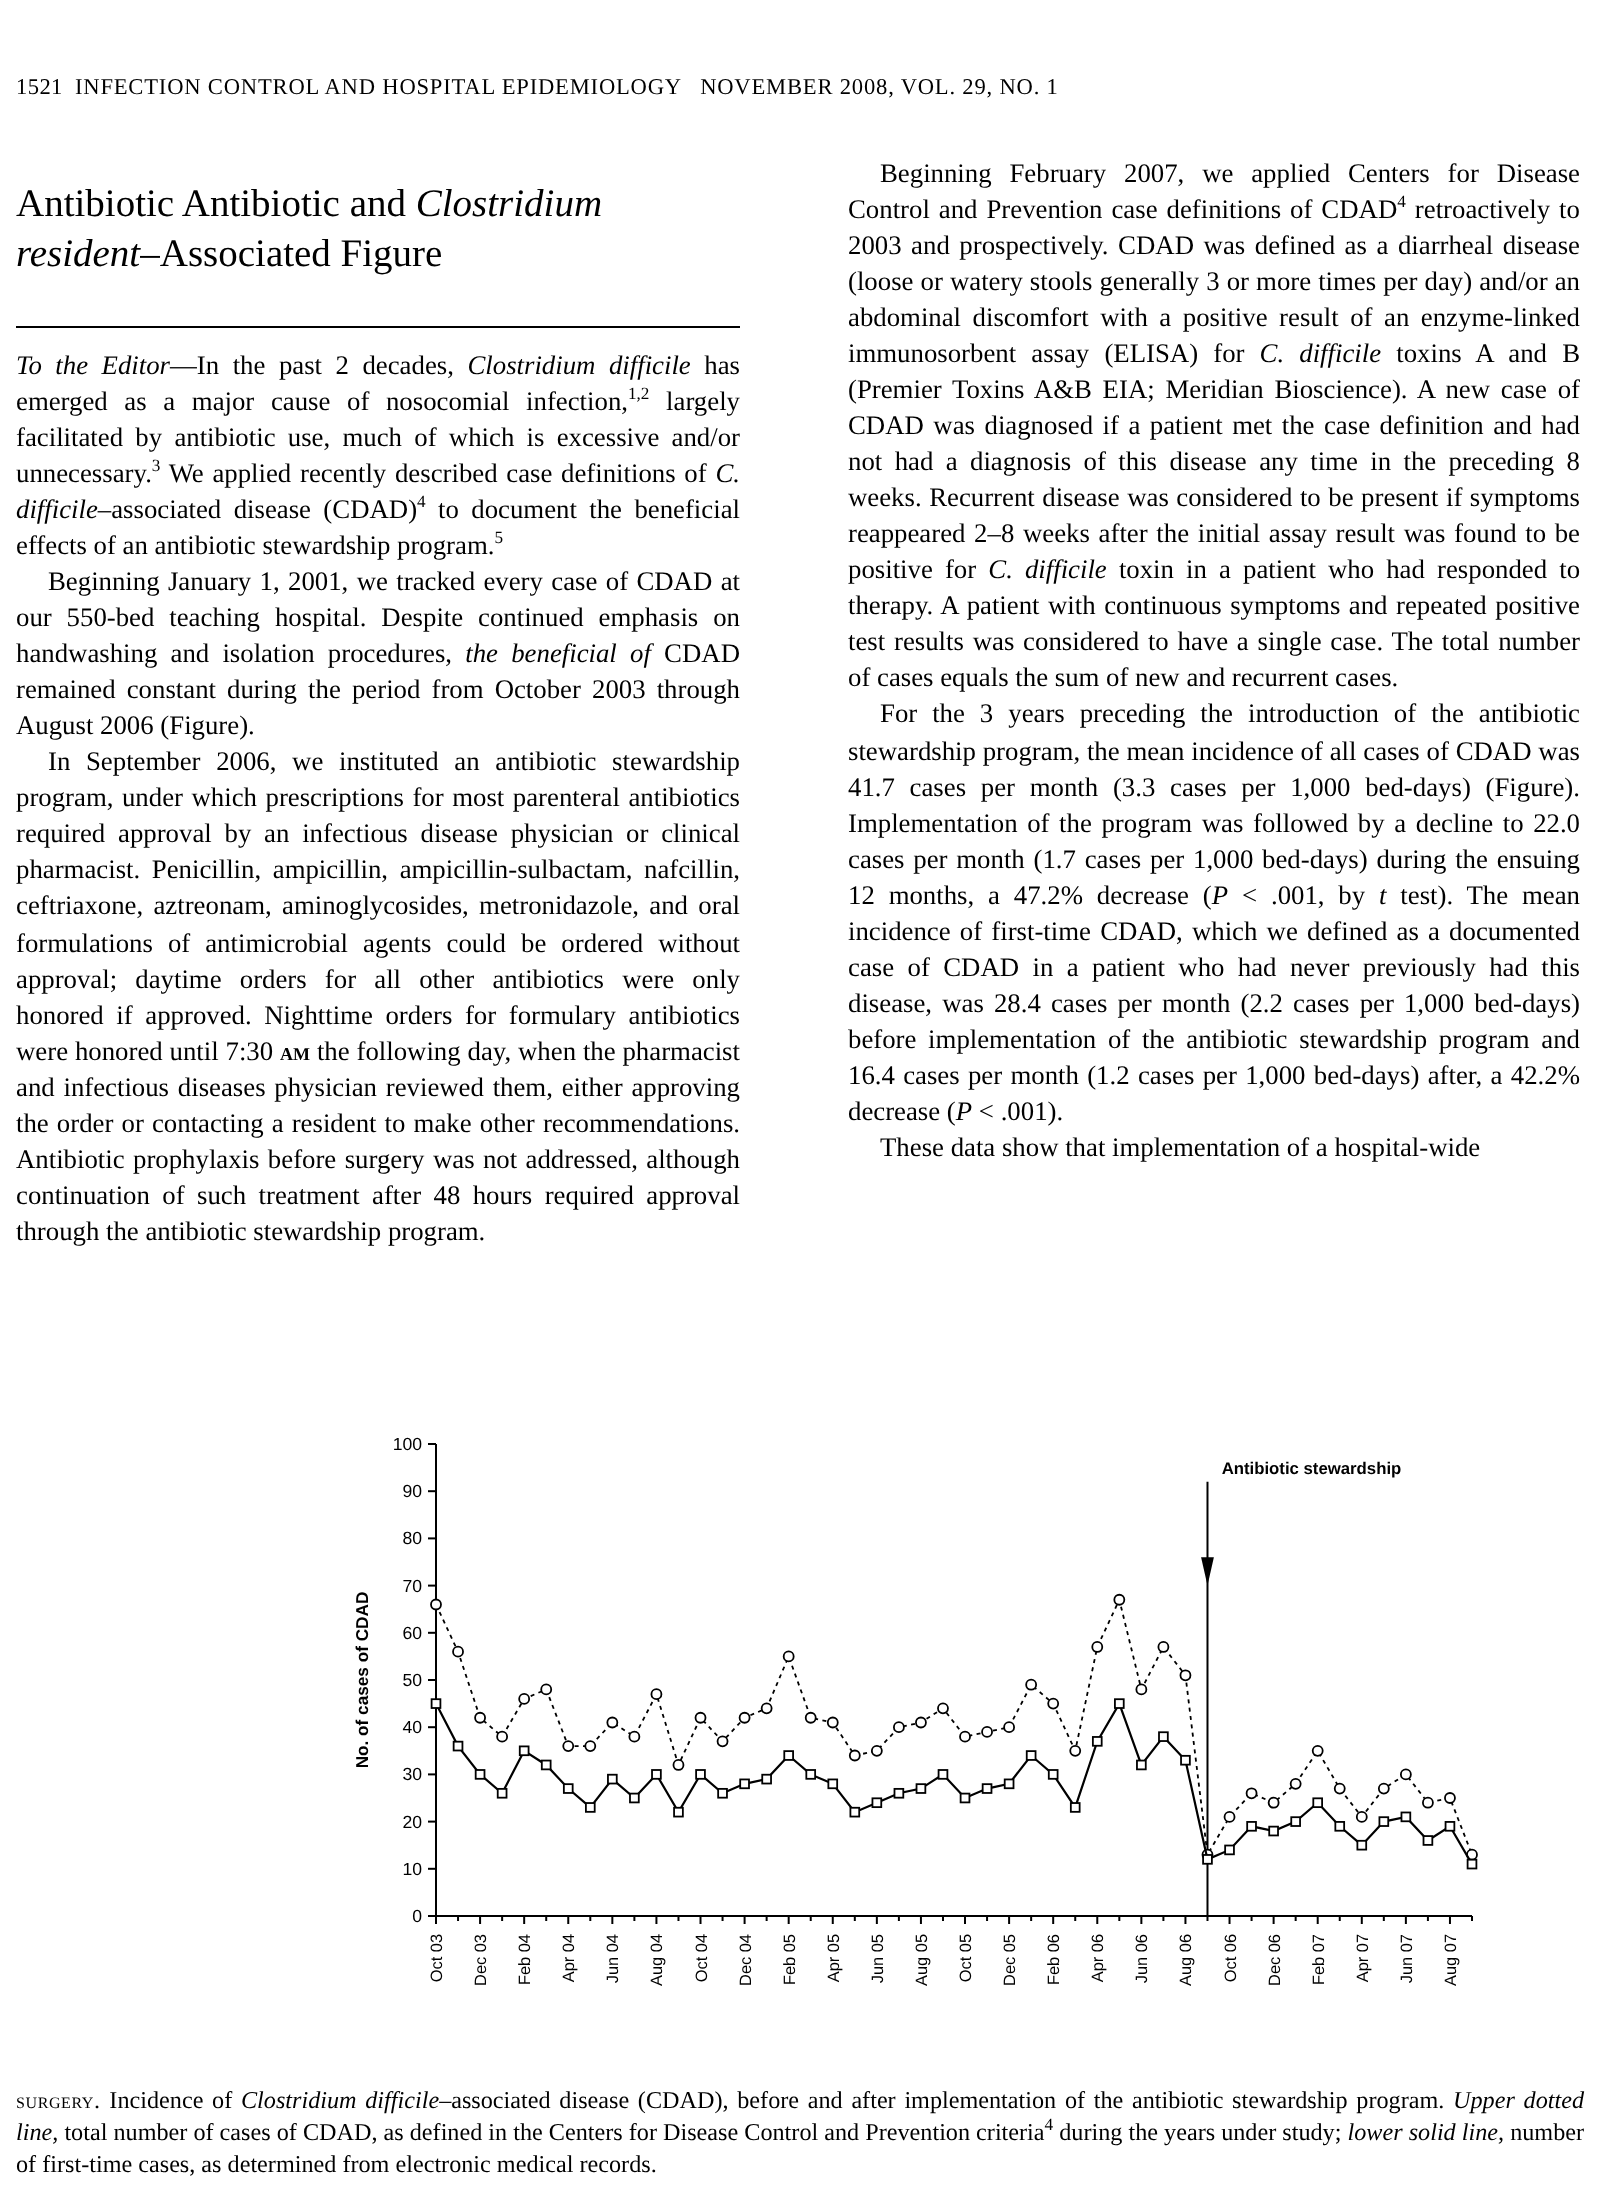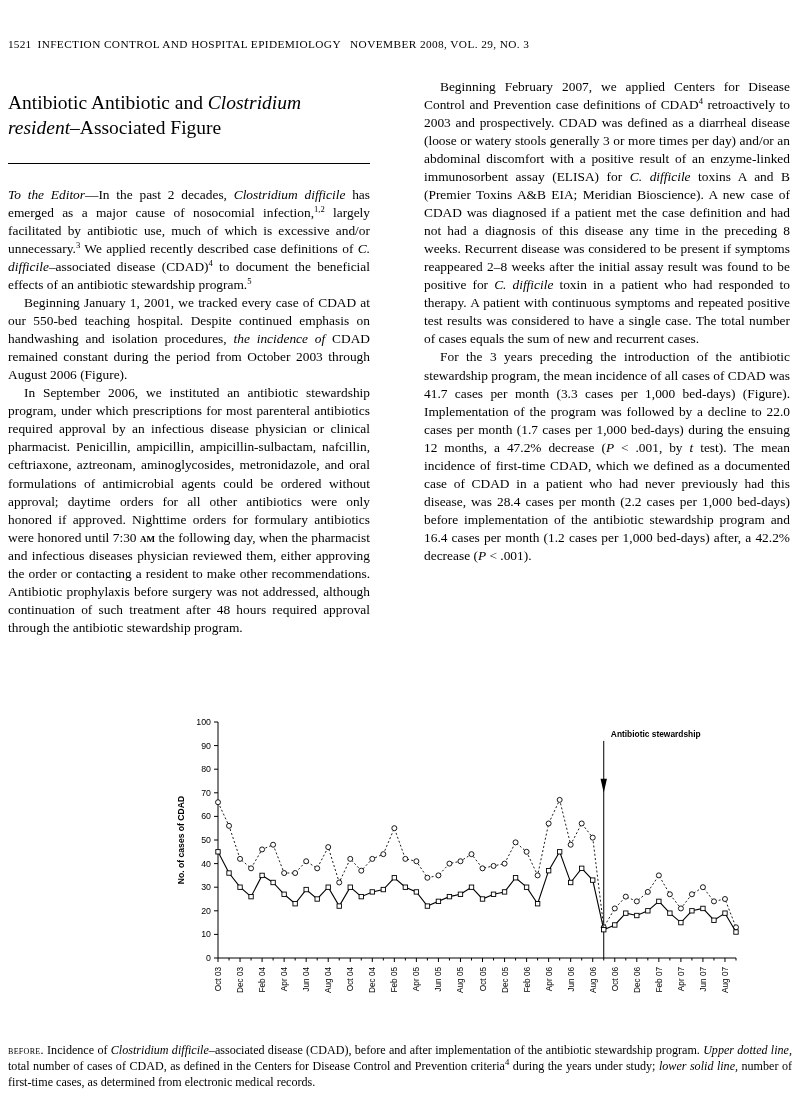--- a/index.html
+++ b/index.html
@@ -2,21 +2,21 @@
 <html><head>
 <meta charset="utf-8">
 <style>
   html,body{margin:0;padding:0;background:#fff;}
   body{width:800px;height:1097px;font-family:"Liberation Serif",serif;color:#000;position:relative;overflow:hidden;}
   .page{position:absolute;left:0;top:0;width:800px;height:1097px;}
   .running-head{position:absolute;left:8px;top:38px;width:784px;font-size:11.3px;letter-spacing:.2px;white-space:nowrap;}
   .title{position:absolute;left:8px;top:78px;width:360px;font-size:19.5px;line-height:1.28;font-weight:400;}
   .title i{font-style:italic;}
   .rule{position:absolute;left:8px;top:163px;width:362px;height:1px;background:#000;}
-  .col{position:absolute;top:186px;width:362px;font-size:13.4px;line-height:1.345;text-align:justify;text-justify:inter-word;}
+  .col{position:absolute;top:174px;width:362px;font-size:13.4px;line-height:1.345;text-align:justify;text-justify:inter-word;}
   .col.left{left:8px;}
   .col.right{left:424px;top:78px;width:366px;}
   .col p{margin:0;}
   .col p.ind{text-indent:16px;}
   .col i{font-style:italic;}
   sup{font-size:8.6px;vertical-align:super;line-height:0;}
   .smallcaps{font-variant:small-caps;font-weight:bold;}
 
   
   .figure-wrap{position:absolute;left:150px;top:712px;width:600px;height:332px;}
@@ -29,39 +29,40 @@
   .tick-num{font-family:"Liberation Sans",sans-serif;font-size:8.8px;}
   .xtick{font-family:"Liberation Sans",sans-serif;font-size:8.2px;}
   .annot{font-family:"Liberation Sans",sans-serif;font-size:8.4px;font-weight:bold;}
 </style>
 </head>
 <body>
 
 <div class="page">
 
   <div class="running-head">
-    <span>1521</span>&nbsp;&nbsp;<span style="font-variant:small-caps;letter-spacing:.4px;margin-top:34px;">INFECTION CONTROL AND HOSPITAL EPIDEMIOLOGY</span>&nbsp;&nbsp;&nbsp;<span style="font-variant:small-caps;letter-spacing:.4px;">NOVEMBER 2008, VOL. 29, NO. 3</span>
+    <span>1521</span>&nbsp;&nbsp;<span style="font-variant:small-caps;letter-spacing:.4px;margin-top:34px;">INFECTION CONTROL AND HOSPITAL EPIDEMIOLOGY</span>&nbsp;&nbsp;&nbsp;<span style="font-variant:small-caps;letter-spacing:.4px;">NOVEMBER 2008, VOL. 29, NO. 1</span>
   </div>
 
   <h1 class="title">
     <span>Antibiotic Antibiotic and </span><i>Clostridium</i><br>
     <i>resident</i><span>–Associated Figure</span>
   </h1>
 
   <div class="rule"></div>
 
   <div class="col left">
     <p><i>To the Editor</i>—In the past 2 decades, <i>Clostridium difficile</i> has emerged as a major cause of nosocomial infection,<sup>1,2</sup> largely facilitated by antibiotic use, much of which is excessive and/or unnecessary.<sup>3</sup> We applied recently described case definitions of <i>C. difficile</i>–associated disease (CDAD)<sup>4</sup> to document the beneficial effects of an antibiotic stewardship program.<sup>5</sup></p>
-    <p class="ind">Beginning January 1, 2001, we tracked every case of CDAD at our 550-bed teaching hospital. Despite continued emphasis on handwashing and isolation procedures, <i>the incidence of</i> CDAD remained constant during the period from October 2003 through August 2006 (Figure).</p>
+    <p class="ind">Beginning January 1, 2001, we tracked every case of CDAD at our 550-bed teaching hospital. Despite continued emphasis on handwashing and isolation procedures, <i>the beneficial of</i> CDAD remained constant during the period from October 2003 through August 2006 (Figure).</p>
     <p class="ind">In September 2006, we instituted an antibiotic stewardship program, under which prescriptions for most parenteral antibiotics required approval by an infectious disease physician or clinical pharmacist. Penicillin, ampicillin, ampicillin-sulbactam, nafcillin, ceftriaxone, aztreonam, aminoglycosides, metronidazole, and oral formulations of antimicrobial agents could be ordered without approval; daytime orders for all other antibiotics were only honored if approved. Nighttime orders for formulary antibiotics were honored until 7:30 <span class="smallcaps">am</span> the following day, when the pharmacist and infectious diseases physician reviewed them, either approving the order or contacting a resident to make other recommendations. Antibiotic prophylaxis before surgery was not addressed, although continuation of such treatment after 48 hours required approval through the antibiotic stewardship program.</p>
   </div>
 
   <div class="col right">
     <p class="ind">Beginning February 2007, we applied Centers for Disease Control and Prevention case definitions of CDAD<sup>4</sup> retroactively to 2003 and prospectively. CDAD was defined as a diarrheal disease (loose or watery stools generally 3 or more times per day) and/or an abdominal discomfort with a positive result of an enzyme-linked immunosorbent assay (ELISA) for <i>C. difficile</i> toxins A and B (Premier Toxins A&amp;B EIA; Meridian Bioscience). A new case of CDAD was diagnosed if a patient met the case definition and had not had a diagnosis of this disease any time in the preceding 8 weeks. Recurrent disease was considered to be present if symptoms reappeared 2–8 weeks after the initial assay result was found to be positive for <i>C. difficile</i> toxin in a patient who had responded to therapy. A patient with continuous symptoms and repeated positive test results was considered to have a single case. The total number of cases equals the sum of new and recurrent cases.</p>
     <p class="ind">For the 3 years preceding the introduction of the antibiotic stewardship program, the mean incidence of all cases of CDAD was 41.7 cases per month (3.3 cases per 1,000 bed-days) (Figure). Implementation of the program was followed by a decline to 22.0 cases per month (1.7 cases per 1,000 bed-days) during the ensuing 12 months, a 47.2% decrease (<i>P</i> &lt; .001, by <i>t</i> test). The mean incidence of first-time CDAD, which we defined as a documented case of CDAD in a patient who had never previously had this disease, was 28.4 cases per month (2.2 cases per 1,000 bed-days) before implementation of the antibiotic stewardship program and 16.4 cases per month (1.2 cases per 1,000 bed-days) after, a 42.2% decrease (<i>P</i> &lt; .001).</p>
+    <p class="ind">These data show that implementation of a hospital-wide</p>
   </div>
 
   <div class="figure-wrap">
     <svg id="chart" width="600" height="332" viewBox="0 0 600 332">
         <line x1="68" y1="10" x2="68" y2="246" stroke="#000" stroke-width="1"></line>
         <line x1="68" y1="246" x2="586" y2="246" stroke="#000" stroke-width="1"></line>
         <line x1="64" y1="246" x2="68" y2="246" stroke="#000" stroke-width="1"></line>
         <text x="61" y="249" text-anchor="end" class="tick-num">0</text>
         <line x1="64" y1="222.4" x2="68" y2="222.4" stroke="#000" stroke-width="1"></line>
         <text x="61" y="225.4" text-anchor="end" class="tick-num">10</text>
@@ -254,17 +255,17 @@
         <rect x="528.6936170212766" y="208.4" width="4.4" height="4.4" fill="#fff" stroke="#000" stroke-width="0.9"></rect>
         <rect x="539.7148936170213" y="196.60000000000002" width="4.4" height="4.4" fill="#fff" stroke="#000" stroke-width="0.9"></rect>
         <rect x="550.736170212766" y="194.24" width="4.4" height="4.4" fill="#fff" stroke="#000" stroke-width="0.9"></rect>
         <rect x="561.7574468085106" y="206.04000000000002" width="4.4" height="4.4" fill="#fff" stroke="#000" stroke-width="0.9"></rect>
         <rect x="572.7787234042553" y="198.96" width="4.4" height="4.4" fill="#fff" stroke="#000" stroke-width="0.9"></rect>
         <rect x="583.8" y="217.84" width="4.4" height="4.4" fill="#fff" stroke="#000" stroke-width="0.9"></rect>
       </svg>
   </div>
 
   <div class="fig-caption">
-    <span class="lbl">before.</span>
+    <span class="lbl">surgery.</span>
     Incidence of <i>Clostridium difficile</i>–associated disease (CDAD), before and after implementation of the antibiotic stewardship program. <i>Upper dotted line,</i> total number of cases of CDAD, as defined in the Centers for Disease Control and Prevention criteria<sup>4</sup> during the years under study; <i>lower solid line,</i> number of first-time cases, as determined from electronic medical records.
   </div>
 
 </div>
 
 </body></html>

